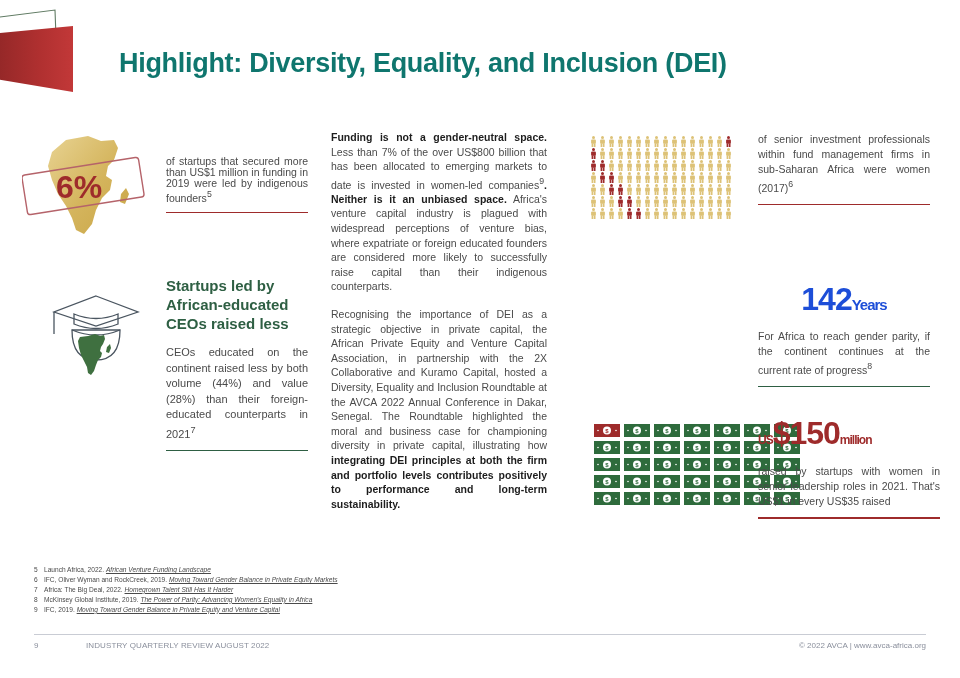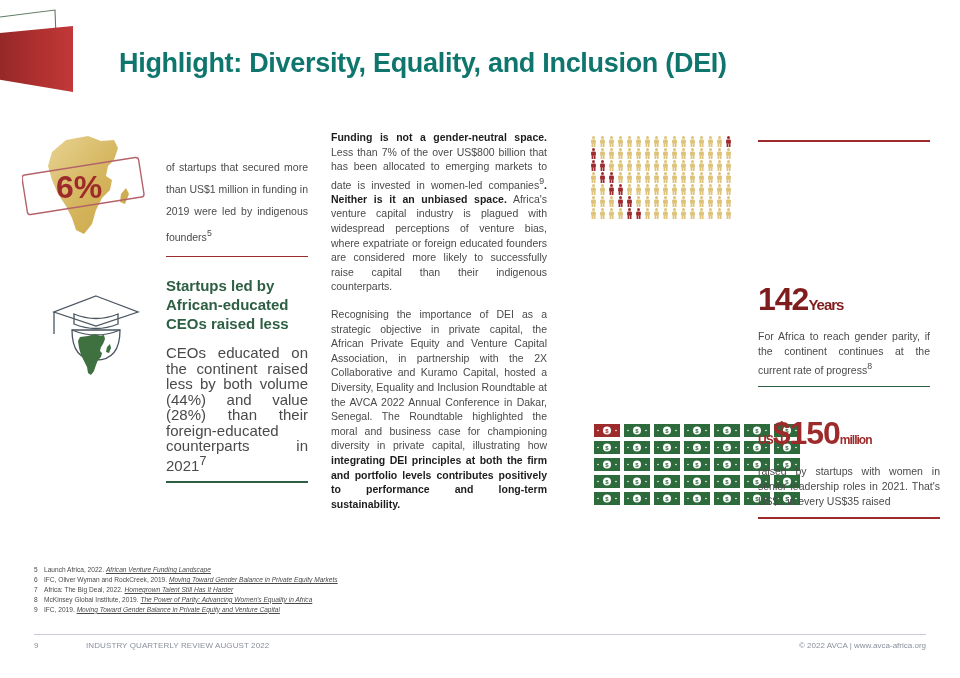--- a/index.html
+++ b/index.html
@@ -24,33 +24,33 @@
   }
 
   
   .col-left { position:absolute; left:18px; top:128px; width:300px; }
 
   .stat-6 { position:relative; height:118px; }
   .africa-badge { position:absolute; left:4px; top:4px; width:128px; height:110px; }
 
   .stat6-text {
     position:absolute; left:148px; top:28px; width:142px;
-    font-size:10.5px; line-height:22px; text-align:justify; color:#4a4a4a;
+    font-size:10.5px; line-height:11px; text-align:justify; color:#4a4a4a;
   }
   .rule-red   { height:1.6px; background:#9e2b2b; border:0; margin:8px 0 0 0; }
   .rule-green { height:1.6px; background:#2e5f43; border:0; margin:8px 0 0 0; }
 
   .edu-block { position:absolute; left:0px; top:148px; width:300px; }
   .cap-icon  { position:absolute; left:22px; top:10px; width:108px; height:96px; }
   .edu-body  { position:absolute; left:148px; top:0px; width:142px; }
   .edu-title {
     font-size:15px; font-weight:700; color:#2e5f43; line-height:19px;
     margin:0 0 12px 0;
   }
-  .edu-text { font-size:15px; line-height:15.5px; text-align:justify; color:#4a4a4a; }
+  .edu-text { font-size:11px; line-height:15.5px; text-align:justify; color:#4a4a4a; }
 
   
   .col-mid {
     position:absolute; left:331px; top:130px; width:216px;
     font-size:10.5px; line-height:14.6px; text-align:justify; color:#4a4a4a;
   }
   .col-mid p { margin:0 0 13px 0; }
   .col-mid b { color:#1d1d1d; font-weight:700; }
 
   
@@ -66,21 +66,21 @@
     gap:1px 2px;
   }
   .person { width:7px; height:11px; display:block; }
 
   .stat-block { position:absolute; width:172px; }
   .big-num {
     font-size:32px; font-weight:700; letter-spacing:-1px; line-height:34px;
     margin:0 0 7px 0;
   }
   .big-num.red   { color:#9e2b2b; }
-  .big-num.green { color:#7f1d1d; }
+  .big-num.green { color:#1d4ed8;text-align:center; }
   .unit-lg { font-size:15px; font-weight:700; }
   .unit-sm { font-size:12px; font-weight:700; }
   .stat-desc { font-size:10.5px; line-height:15px; text-align:justify; color:#4a4a4a; }
 
   
   .road-art { position:absolute; left:0px; top:4px; width:160px; height:104px; }
 
   
   .money-grid {
     position:absolute; left:8px; top:6px;
@@ -861,20 +861,23 @@
         </svg>
         <span class="person" style="visibility:hidden"></span>
         <span class="person" style="visibility:hidden"></span>
         <span class="person" style="visibility:hidden"></span>
         <span class="person" style="visibility:hidden"></span>
         <span class="person" style="visibility:hidden"></span>
         <span class="person" style="visibility:hidden"></span>
         <span class="person" style="visibility:hidden"></span>
       </div>
     <div class="stat-block" style="left:172px; top:4px;">
+      <div class="stat-desc">
+        <span>of senior investment professionals within fund management firms in sub-Saharan Africa were women (2017)</span><sup>6</sup>
+      </div>
       <hr class="rule-red">
     </div>
   </div>
 
   <div class="panel" style="height:150px;">
     <div class="stat-block" style="left:172px; top:14px;">
       <div class="big-num green">
         <span>142</span><span class="unit-lg">Years</span>
       </div>
       <div class="stat-desc">

